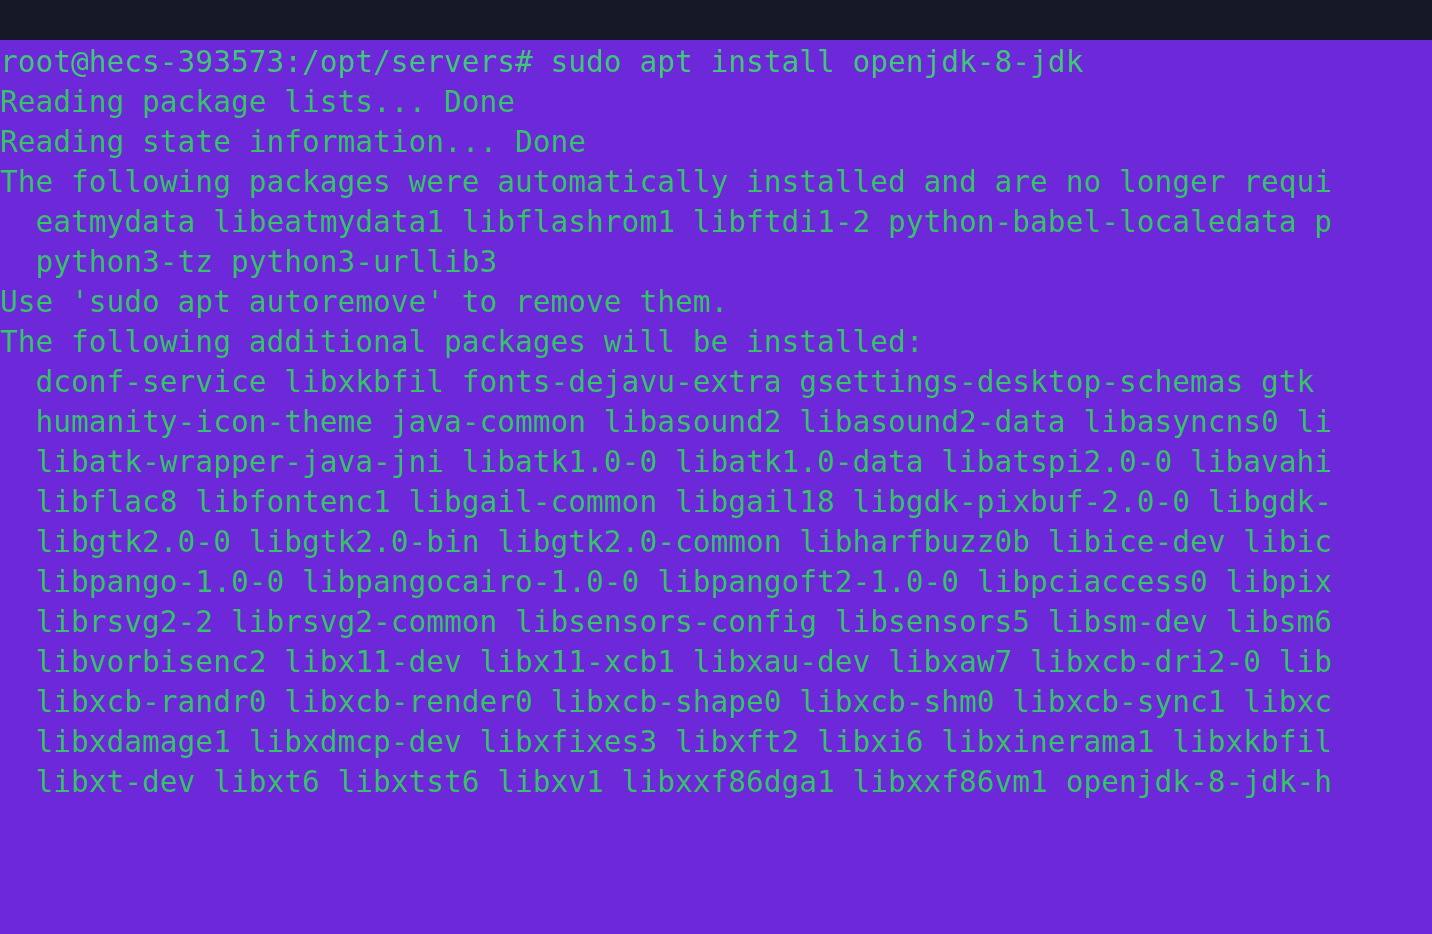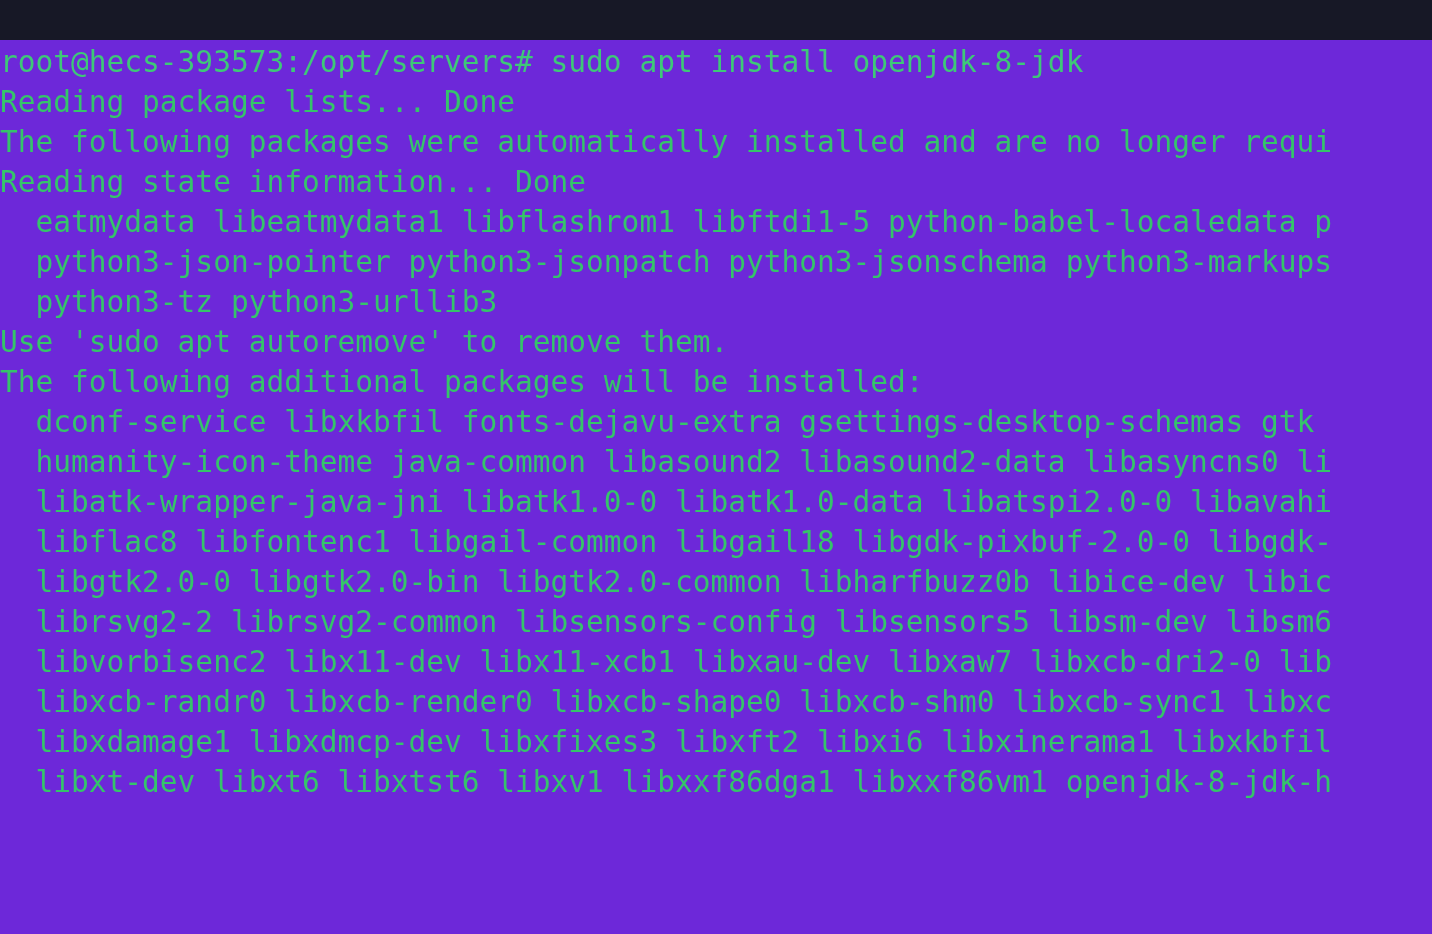--- a/index.html
+++ b/index.html
@@ -51,32 +51,32 @@
     letter-spacing: 0.3px;
   }
 </style>
 </head>
 <body>
 
 <div id="terminal">
   <div id="screen">
     <div class="line prompt-line">root@hecs-393573:/opt/servers# sudo apt install openjdk-8-jdk</div>
     <div class="line">Reading package lists... Done</div>
+    <div class="line">Reading state information... Done</div>
     <div class="line">The following packages were automatically installed and are no longer requi</div>
-    <div class="line">Reading state information... Done</div>
-    <div class="line">  eatmydata libeatmydata1 libflashrom1 libftdi1-5 python-babel-localedata p</div>
-    <div class="line">  python3-json-pointer python3-jsonpatch python3-jsonschema python3-markups</div>
+    <div class="line">  eatmydata libeatmydata1 libflashrom1 libftdi1-2 python-babel-localedata p</div>
     <div class="line">  python3-tz python3-urllib3</div>
     <div class="line">Use 'sudo apt autoremove' to remove them.</div>
     <div class="line">The following additional packages will be installed:</div>
     <div class="line">  dconf-service libxkbfil fonts-dejavu-extra gsettings-desktop-schemas gtk</div>
     <div class="line">  humanity-icon-theme java-common libasound2 libasound2-data libasyncns0 li</div>
     <div class="line">  libatk-wrapper-java-jni libatk1.0-0 libatk1.0-data libatspi2.0-0 libavahi</div>
     <div class="line">  libflac8 libfontenc1 libgail-common libgail18 libgdk-pixbuf-2.0-0 libgdk-</div>
     <div class="line">  libgtk2.0-0 libgtk2.0-bin libgtk2.0-common libharfbuzz0b libice-dev libic</div>
+    <div class="line">  libpango-1.0-0 libpangocairo-1.0-0 libpangoft2-1.0-0 libpciaccess0 libpix</div>
     <div class="line">  librsvg2-2 librsvg2-common libsensors-config libsensors5 libsm-dev libsm6</div>
     <div class="line">  libvorbisenc2 libx11-dev libx11-xcb1 libxau-dev libxaw7 libxcb-dri2-0 lib</div>
     <div class="line">  libxcb-randr0 libxcb-render0 libxcb-shape0 libxcb-shm0 libxcb-sync1 libxc</div>
     <div class="line">  libxdamage1 libxdmcp-dev libxfixes3 libxft2 libxi6 libxinerama1 libxkbfil</div>
     <div class="line">  libxt-dev libxt6 libxtst6 libxv1 libxxf86dga1 libxxf86vm1 openjdk-8-jdk-h</div>
   </div>
   <div id="watermark">CSDN @武子康</div>
 </div>
 
 </body></html>

